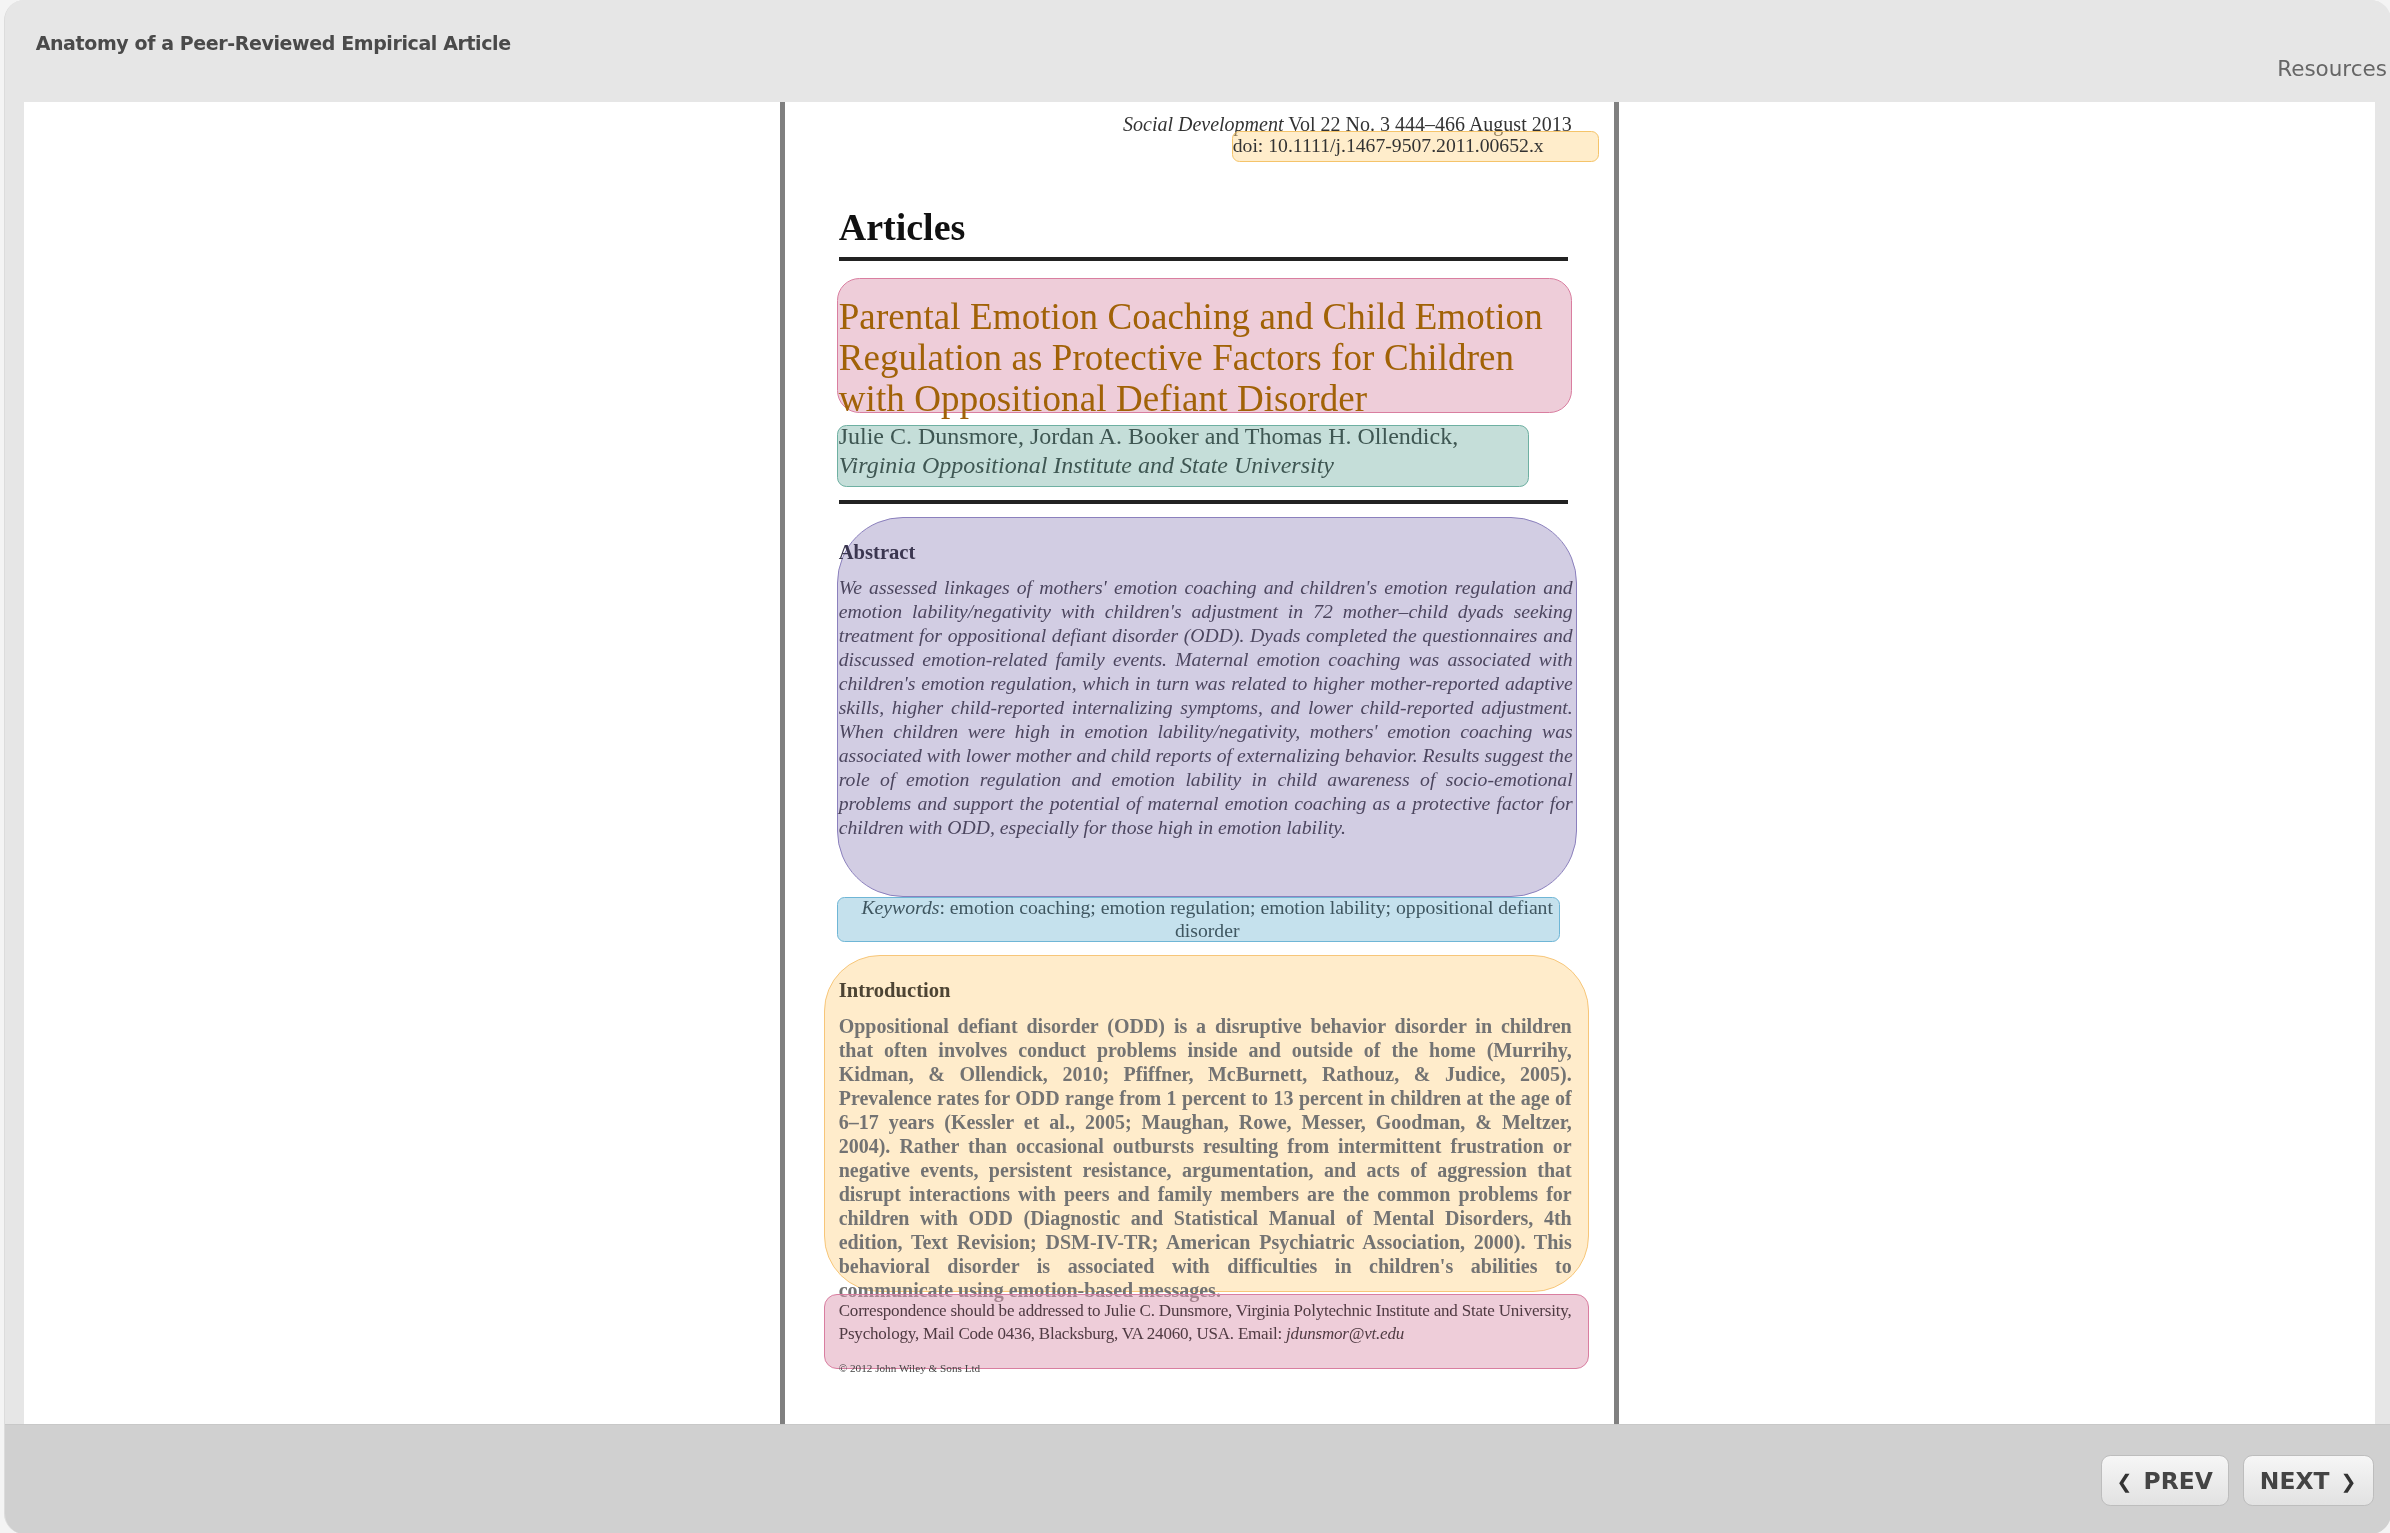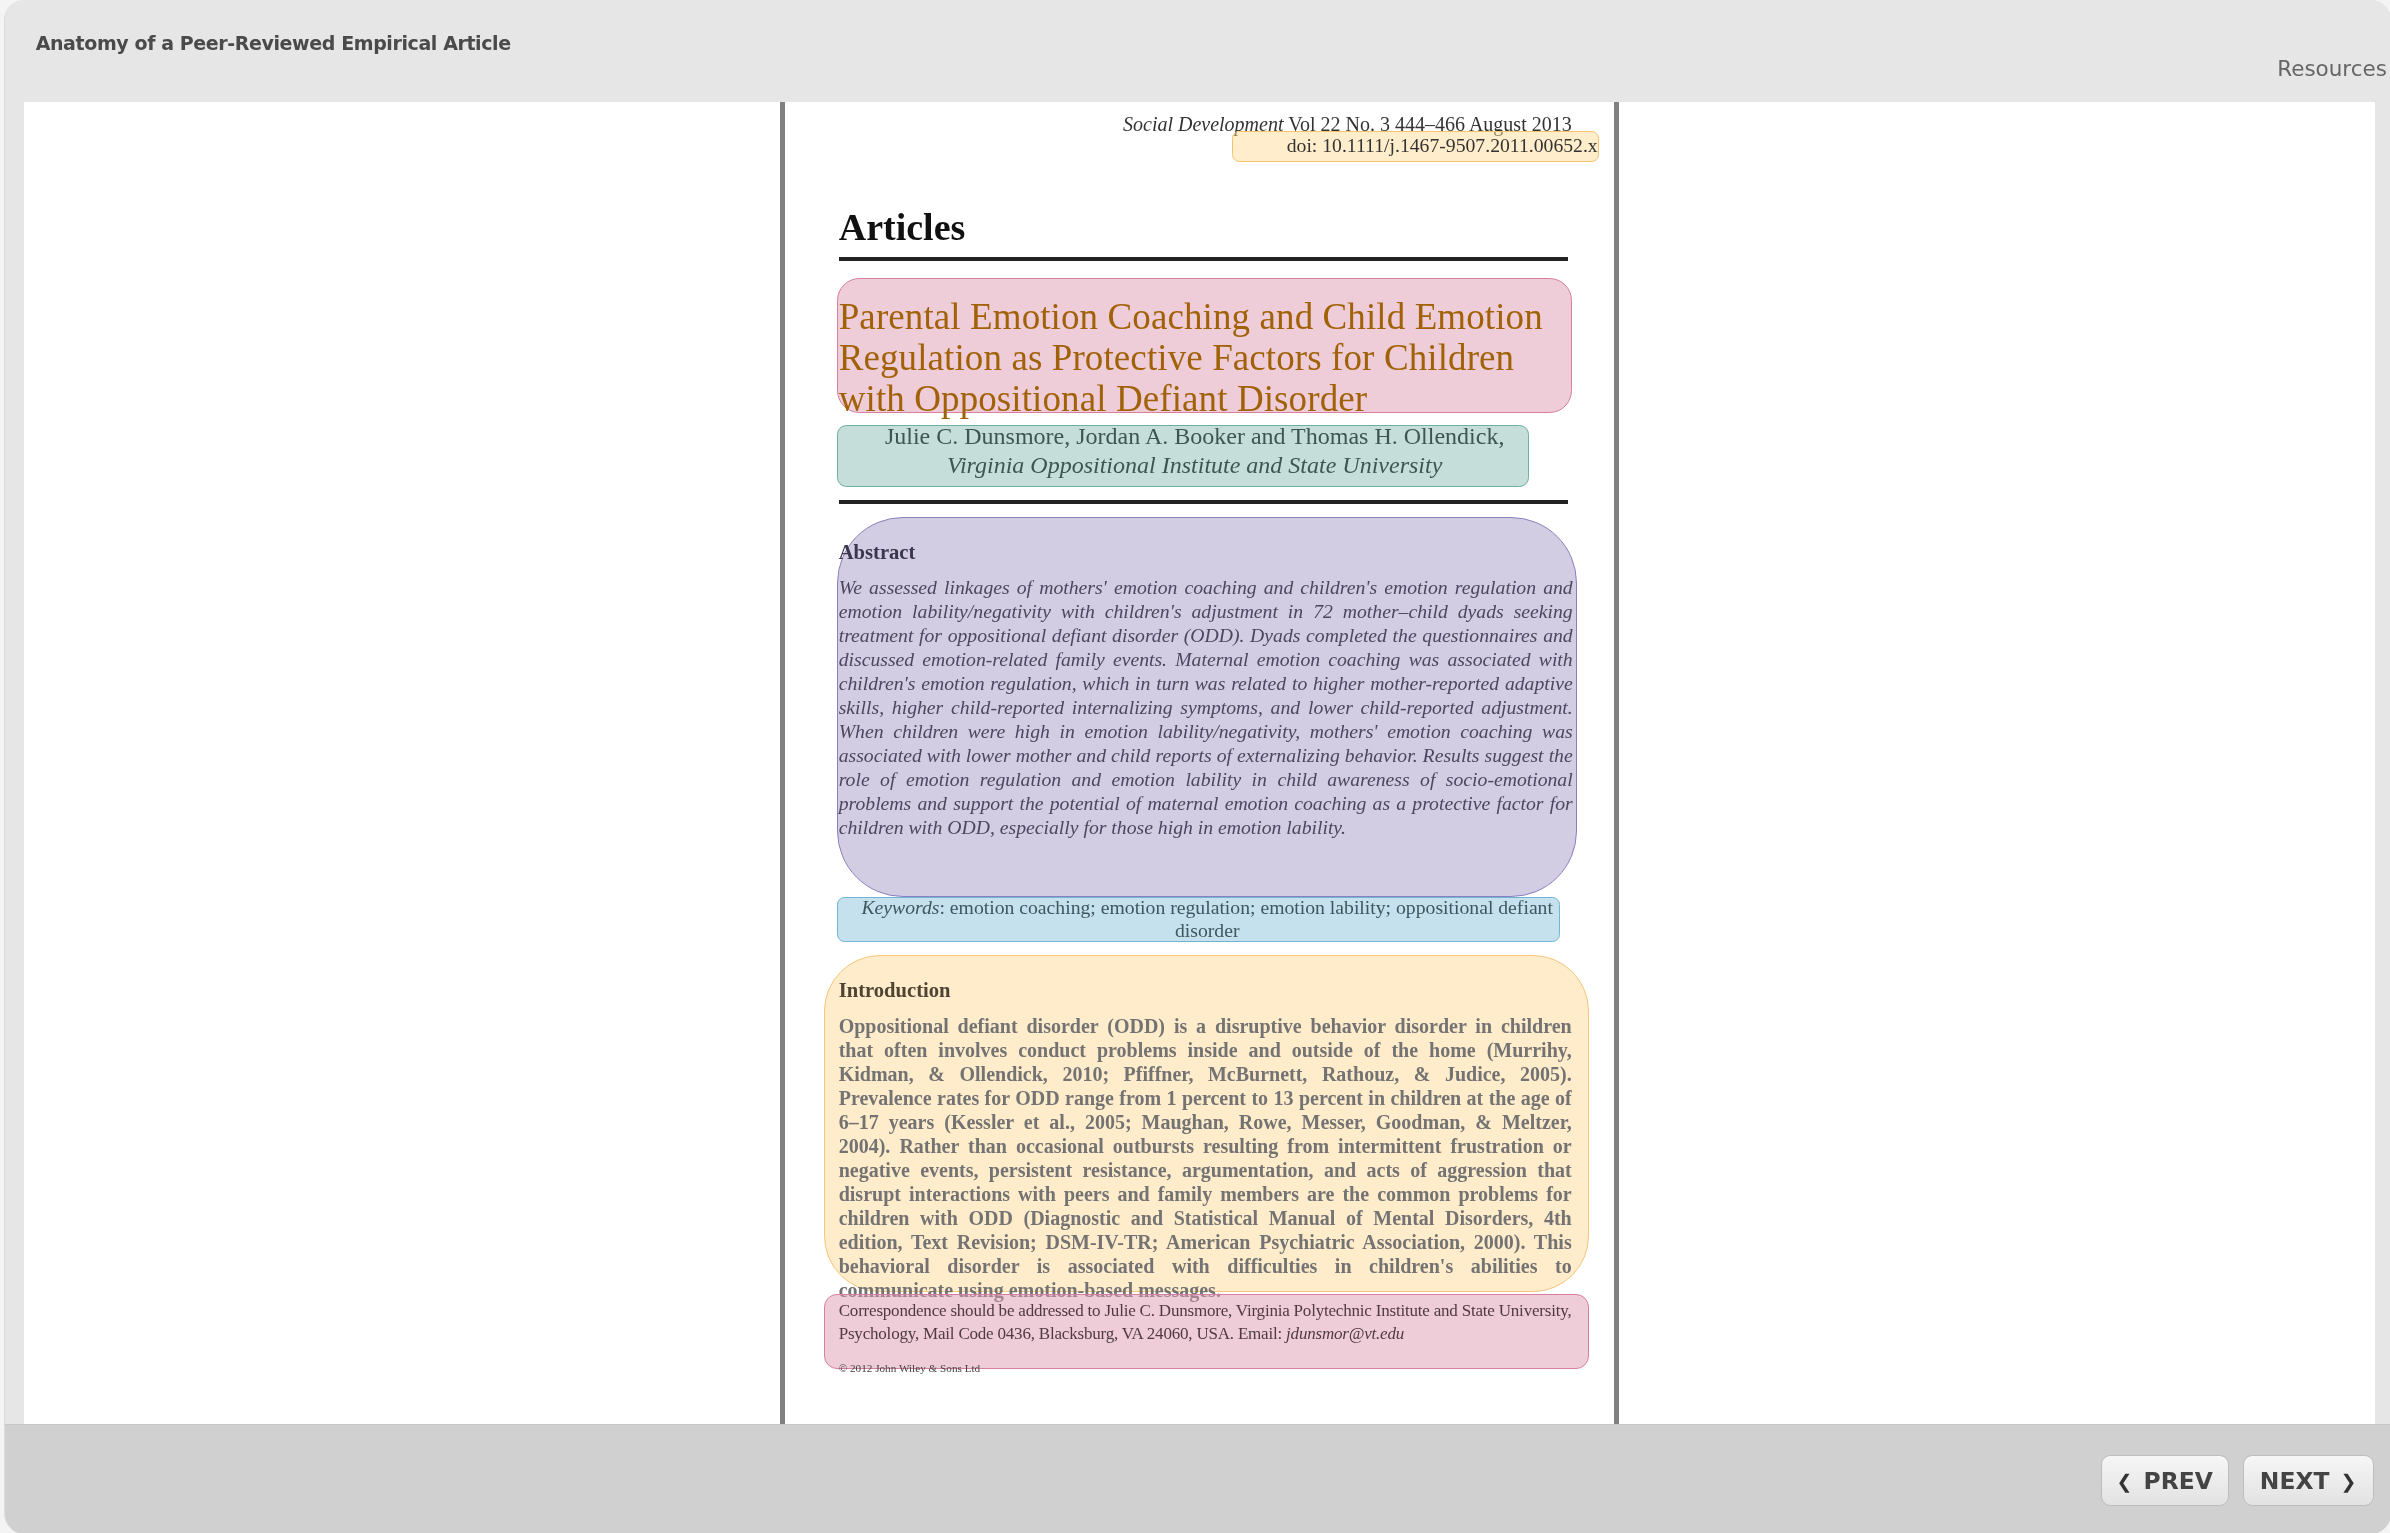--- a/index.html
+++ b/index.html
@@ -59,21 +59,21 @@
   .abs { position:absolute; }
   .journal-line {
     left:300px; top:11.2px; width:487px; text-align:right;
     font-size:20px; color:#333;
   }
   .journal-line i { font-style:italic; }
   .doi-box {
     left:447px; top:29px; width:367px; height:31px;
     background:rgba(255,214,140,0.45); border:1.9px solid #f5c46a; border-radius:7.5px;
     box-sizing:border-box;
-    font-size:19.7px; color:#333; text-align:right; line-height:27px;
+    font-size:19.7px; color:#333; text-align:left; line-height:27px;
   }
   .section-head {
     left:54px; top:103px; font-size:38px; font-weight:bold; color:#111;
   }
   .rule { left:54px; width:729px; height:3.7px; background:#222; }
   .hl {
     position:absolute; box-sizing:border-box;
   }
   .hl-title {
     left:52px; top:176px; width:735px; height:135px;
@@ -83,21 +83,21 @@
     left:54px; top:194px; width:750px;
     font-size:37px; font-weight:normal; line-height:41px; color:#a16207;
     letter-spacing:0.1px;
   }
   .hl-authors {
     left:52px; top:323px; width:692px; height:62px;
     background:rgba(140,190,180,0.5); border:1.9px solid #6eb0a2; border-radius:9.4px;
   }
   .authors-text {
     left:54px; top:320px; width:712px;
-    font-size:24px; line-height:29px; color:#3e5652;text-align:center;
+    font-size:24px; line-height:29px; color:#3e5652;
   }
   .authors-text .aff { font-style:italic; }
   .hl-abstract {
     left:52px; top:415px; width:740px; height:380px;
     background:rgba(165,155,200,0.5); border:1.9px solid #8b80bd; border-radius:66px;
   }
   .abstract-head {
     left:54px; top:439px; font-size:20.6px; font-weight:bold; color:#3b3650;
   }
   .abstract-text {

